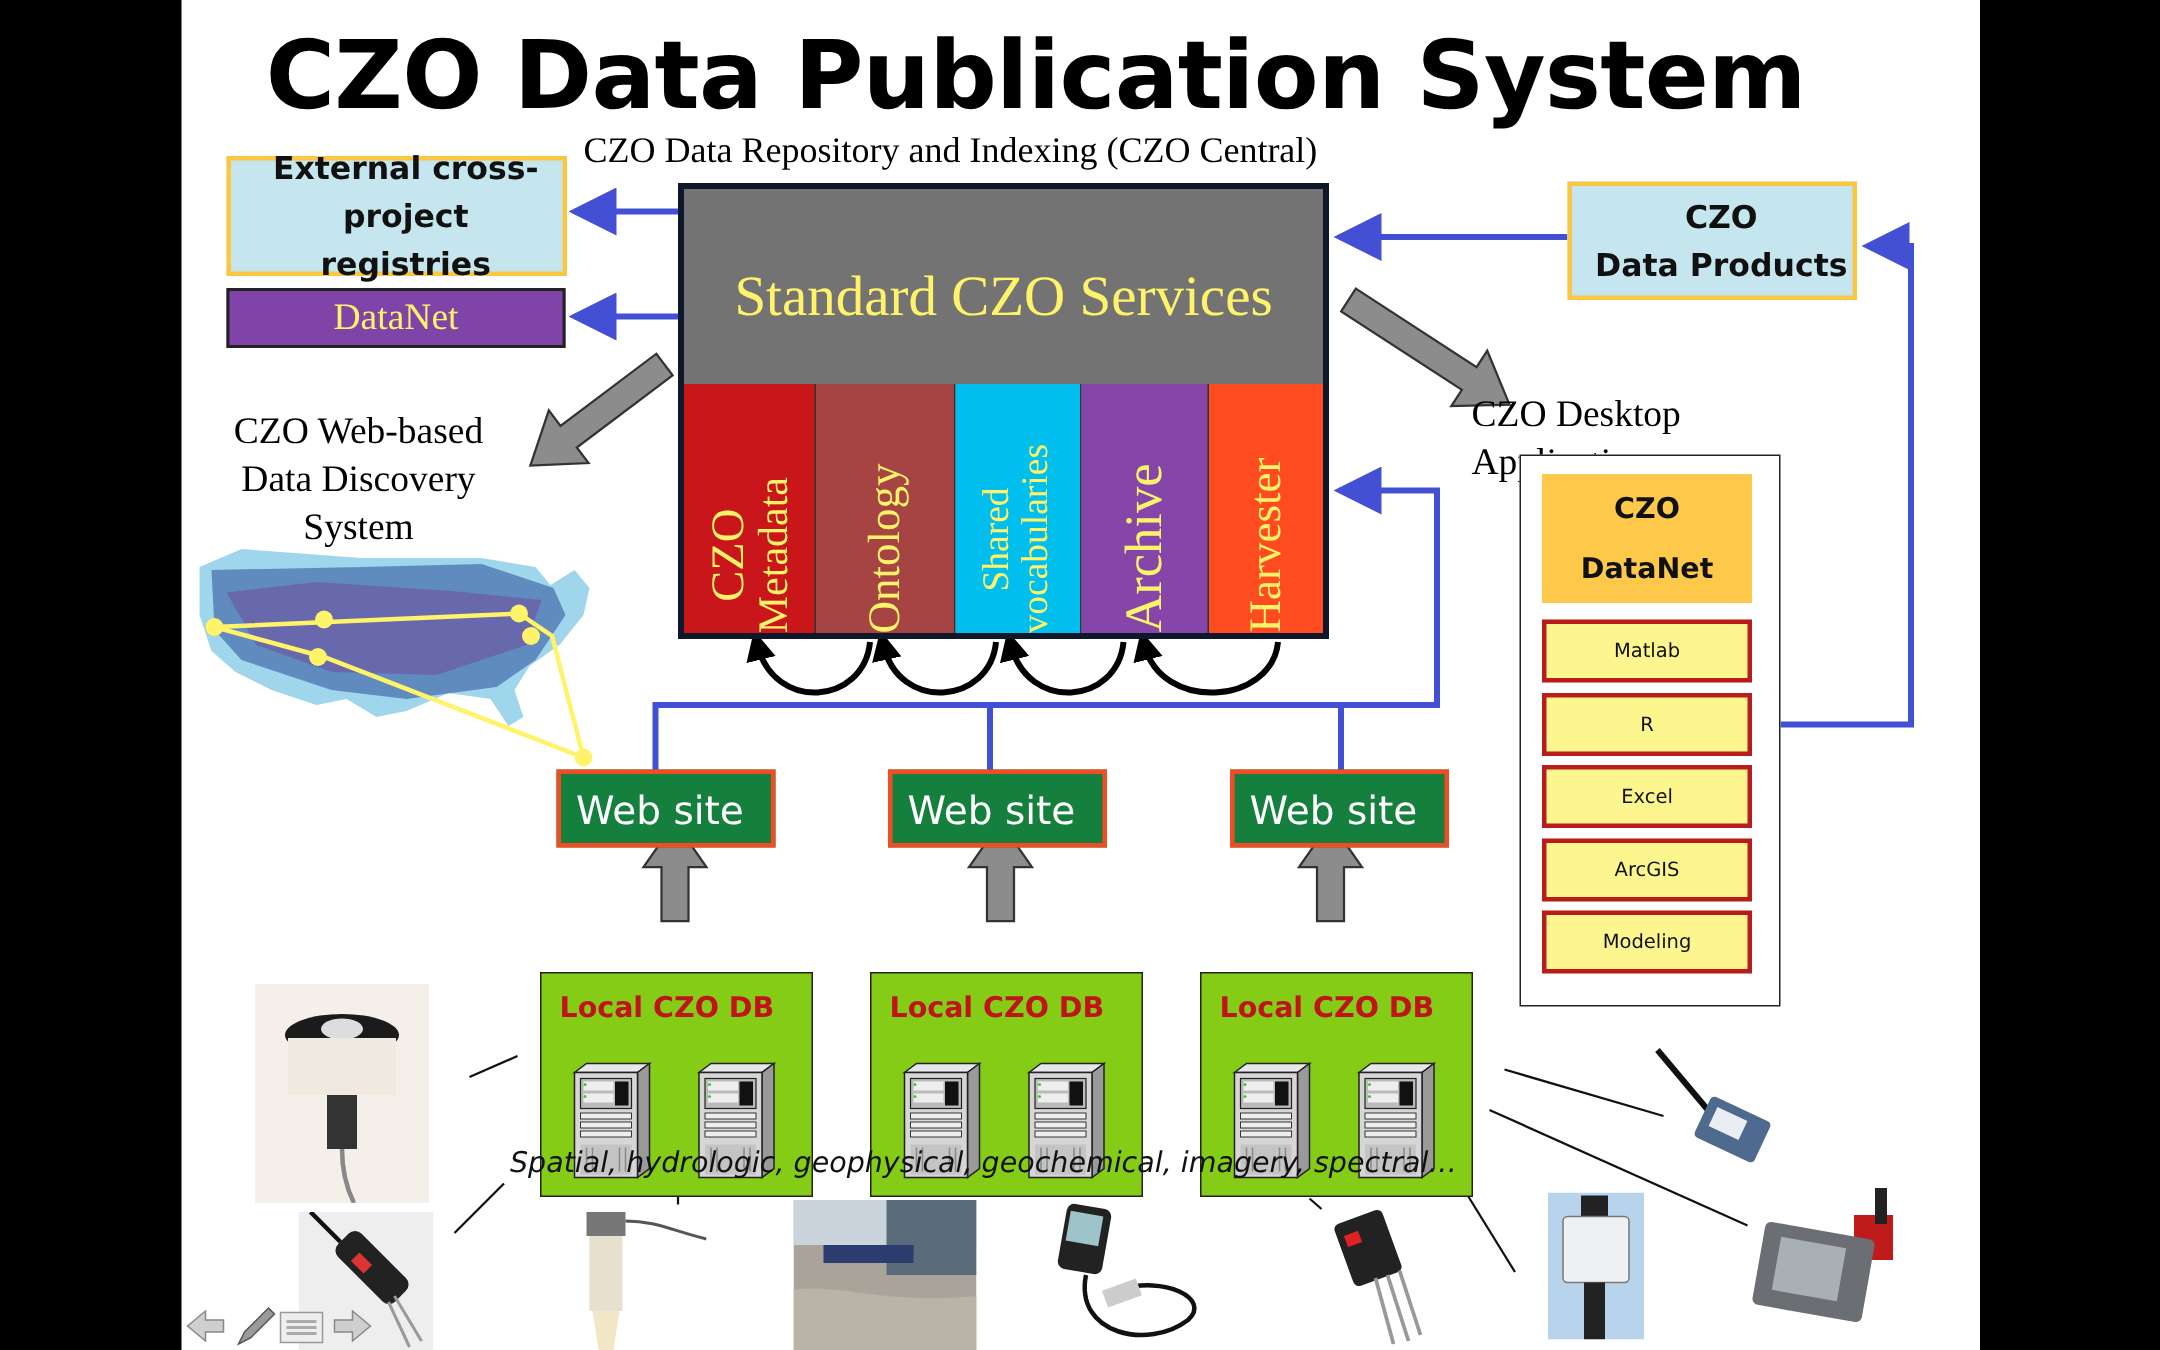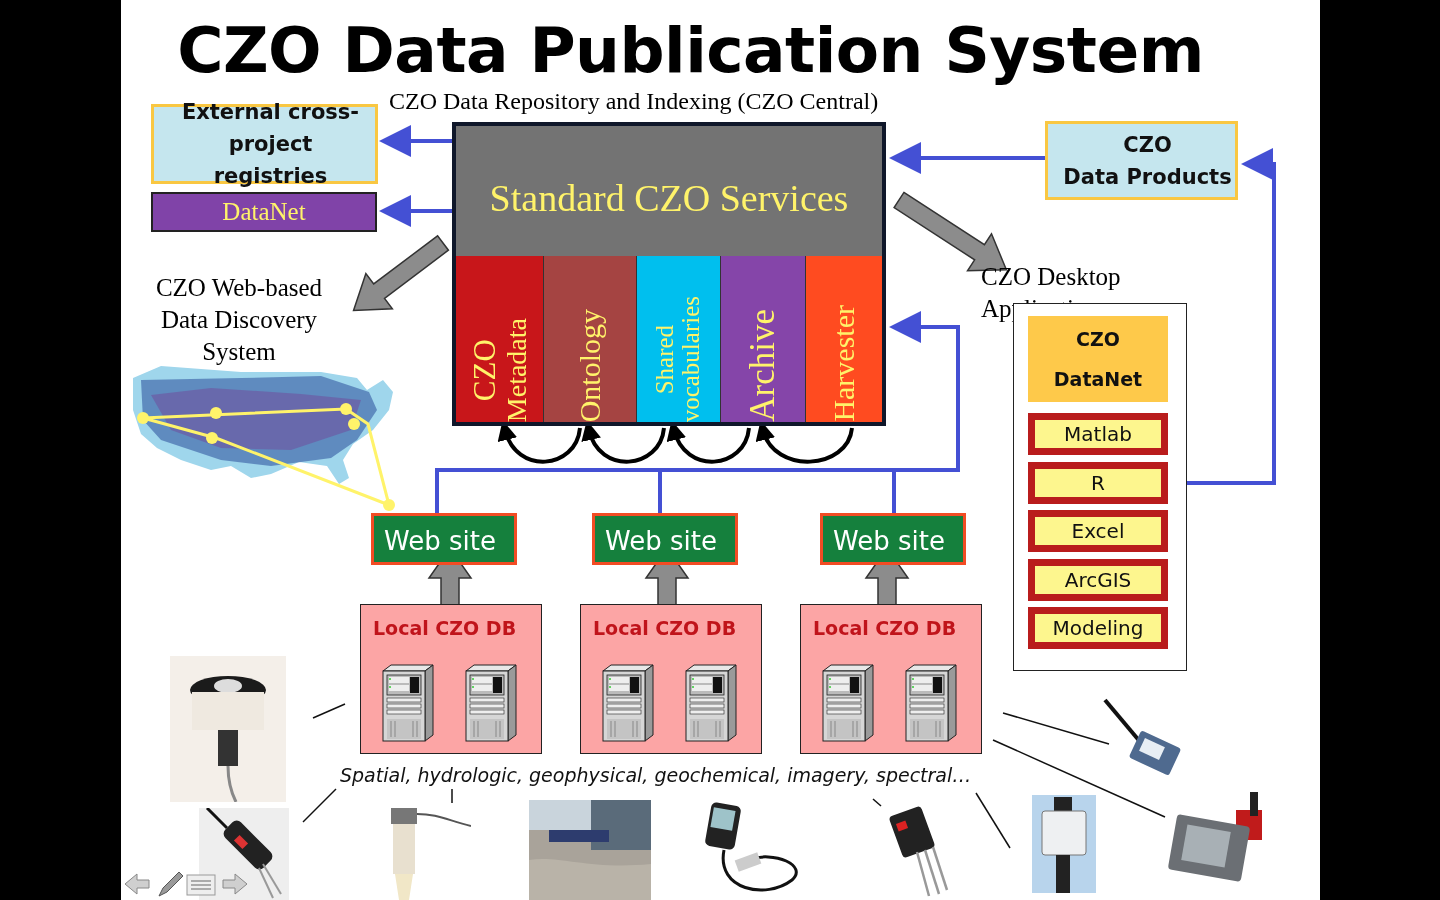--- a/index.html
+++ b/index.html
@@ -16,25 +16,25 @@
   #central { left: 331px; top: 122px; width: 434px; height: 304px; border: 4px solid #0f172a; box-sizing: border-box; background: #737373; }
   #services-label { position: absolute; left: 0; right: 0; top: 50px; text-align: center; color: #fff36a; font-size: 38px; }
   #columns { position: absolute; left: 0; right: 0; top: 130px; bottom: 0; display: flex; }
   .col { position: relative; border-right: 1px solid #333; display: flex; align-items: flex-end; justify-content: center; overflow: hidden; }
   .col:last-child { border-right: none; }
   .col .vtxt { writing-mode: vertical-rl; transform: rotate(180deg); color: #fff36a; text-align: center; padding-bottom: 22px; line-height: 1.05; }
   #products { left: 924px; top: 121px; width: 193px; height: 79px; }
   #desk-label { left: 860px; top: 234px; font-size: 25px; line-height: 32px; color: #000; margin-top: 27px; }
   #desk-box { left: 892px; top: 303px; width: 174px; height: 368px; border: 1px solid #222; box-sizing: border-box; background: #fff; }
   #desk-head { left: 907px; top: 316px; width: 140px; height: 86px; background: #fec94a; display: flex; flex-direction: column; align-items: center; justify-content: center; font-weight: bold; font-size: 19px; line-height: 40px; color: #111; }
-  .desk-item { position: absolute; left: 907px; width: 140px; height: 42px; background: #fdf68e; border: 7px solid #b91c1c; box-sizing: border-box; display: flex; align-items: center; justify-content: center; font-size: 20px; color: #111; }
+  .desk-item { position: absolute; left: 907px; width: 140px; height: 42px; background: #fdf68e; border: 3px solid #b91c1c; box-sizing: border-box; display: flex; align-items: center; justify-content: center; font-size: 13px; color: #111; }
   #webdisc { left: 18px; top: 272px; width: 200px; text-align: center; font-size: 25px; line-height: 32px; color: #000; }
   .website { position: absolute; width: 146px; height: 52px; background: #15803d; border: 3px solid #f24c24; box-sizing: border-box; color: #fff; font-size: 26px; padding-left: 10px; line-height: 50px; }
   #formats { left: 358px; top: 481px; font-style: italic; font-size: 21px; color: #111; }
-  .dbbox { position: absolute; width: 182px; height: 150px; border: 1px solid #222; box-sizing: border-box; background: #fca5a5; }
+  .dbbox { position: absolute; width: 182px; height: 150px; border: 1px solid #222; box-sizing: border-box; background: #84cc16; margin-top: 44px; }
   .dbbox .dblabel { position: absolute; left: 12px; top: 12px; color: #c0141b; font-weight: bold; font-size: 19px; }
   .server { position: absolute; top: 58px; width: 56px; height: 80px; }
   #types { left: 219px; top: 764px; font-style: italic; font-size: 19px; color: #111; }
   .photo { position: absolute; }
   #nav { left: 2px; top: 870px; width: 130px; height: 28px; }
 </style>
 </head>
 <body>
 
 <div id="slide">

